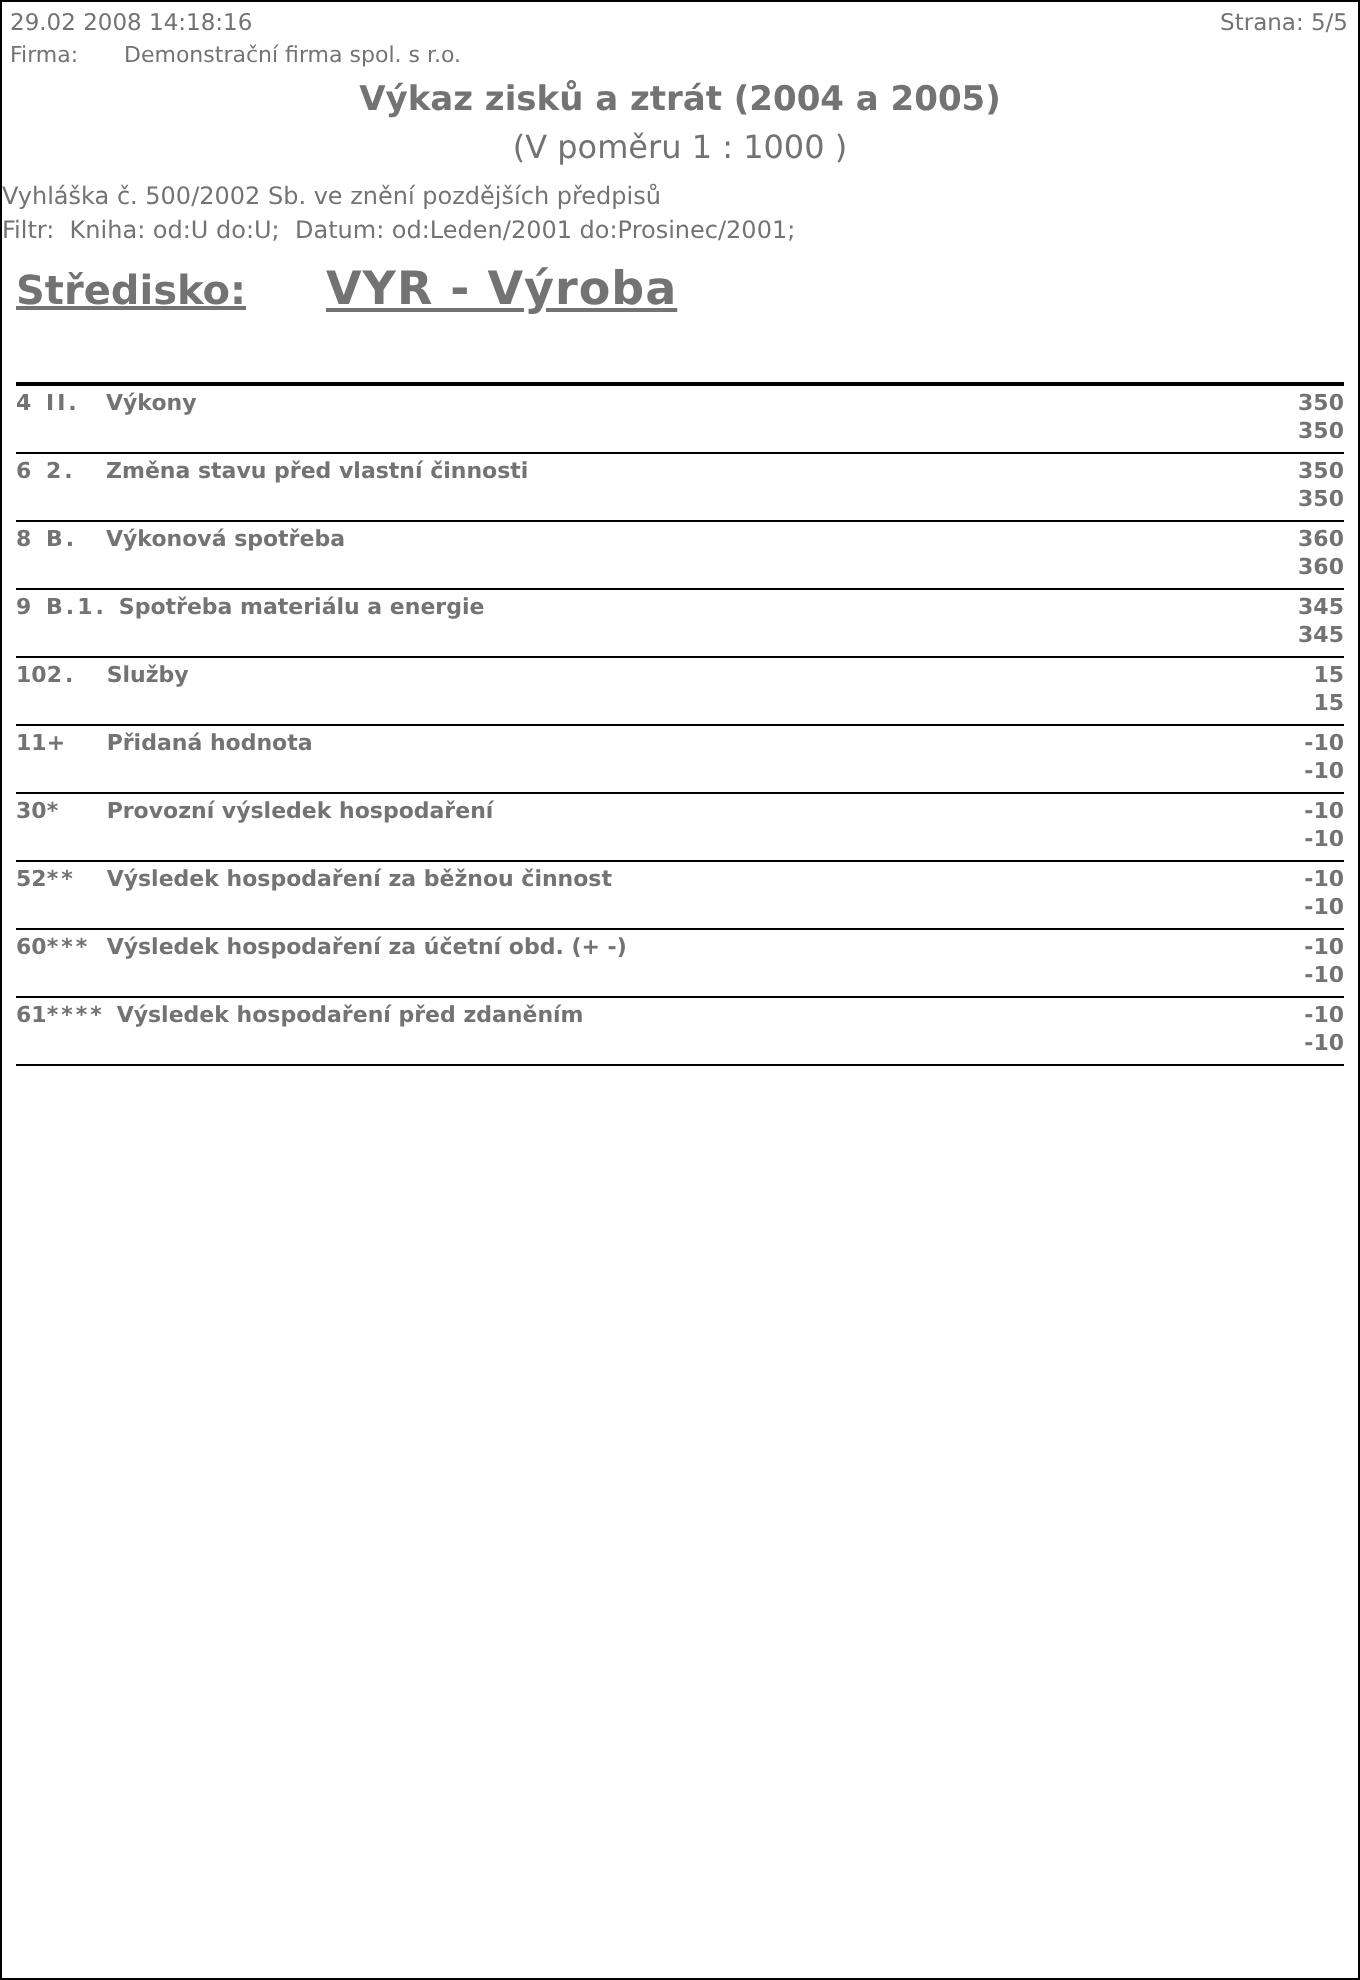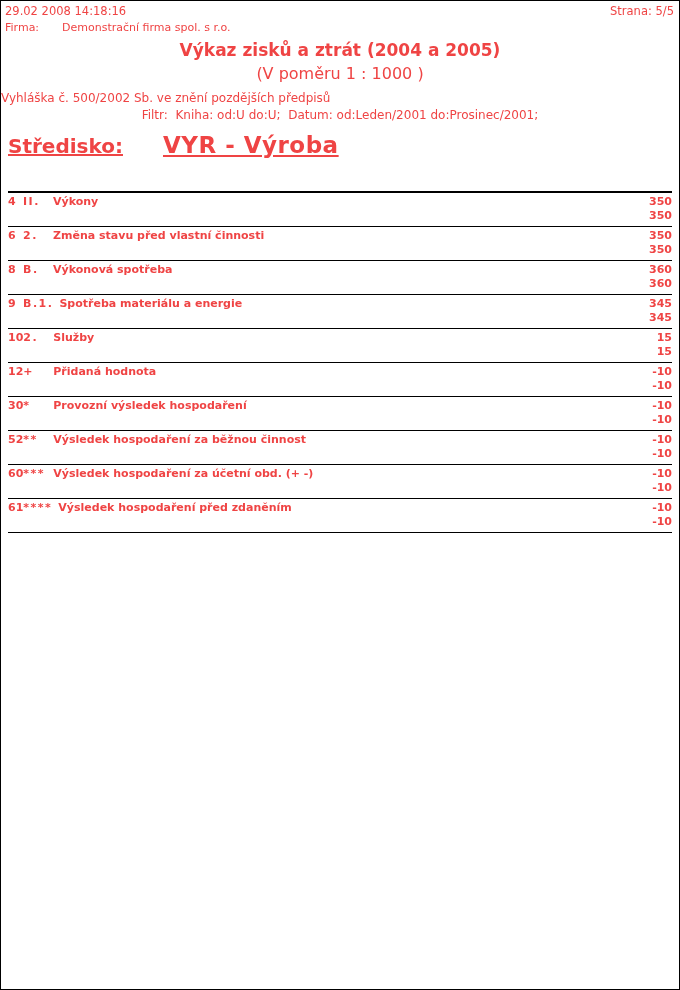--- a/index.html
+++ b/index.html
@@ -3,21 +3,21 @@
 <meta charset="utf-8">
 <style>
   html, body { margin: 0; padding: 0; background: #fff; }
   .page {
     position: relative;
     width: 680px;
     height: 990px;
     box-sizing: border-box;
     border: 1px solid #000;
     background: #fff;
-    color: #ef4444;
+    color: #737373;
     font-family: "DejaVu Sans", sans-serif;
     overflow: hidden;
   }
 
   
   .hline1 {
     position: absolute; top: 3px; left: 4px; right: 5px;
     display: flex; justify-content: space-between;
     font-size: 11.5px; line-height: 14px;
   }
@@ -36,21 +36,21 @@
     position: absolute; top: 66px; left: 0; right: 0;
     text-align: center; font-size: 16px; line-height: 14px;
     white-space: pre;
   }
   .regulation-note {
     position: absolute; top: 90px; left: 0; right: 0;
     font-size: 12px; line-height: 14px;
   }
   .filter-note {
     position: absolute; top: 107px; left: 0; right: 0;
-    text-align: center; font-size: 12px; line-height: 14px;
+    text-align: left; font-size: 12px; line-height: 14px;
     white-space: pre;
   }
 
   .cost-center {
     position: absolute; top: 131px; left: 7px; right: 7px;
     display: flex; align-items: baseline; gap: 40px;
     font-weight: bold;
     text-decoration: underline;
   }
   .cost-center .cc-label { font-size: 20px; }
@@ -162,21 +162,21 @@
       <span class="lbl">Služby</span>
       <span class="val">15</span>
     </div>
     <div class="l2">
       <span class="val">15</span>
     </div>
   </div>
 
   <div class="trow">
     <div class="l1">
-      <span class="num">12</span>
+      <span class="num">11</span>
       <span class="marker">+</span>
       <span class="lbl">Přidaná hodnota</span>
       <span class="val">-10</span>
     </div>
     <div class="l2">
       <span class="val">-10</span>
     </div>
   </div>
 
   <div class="trow">

